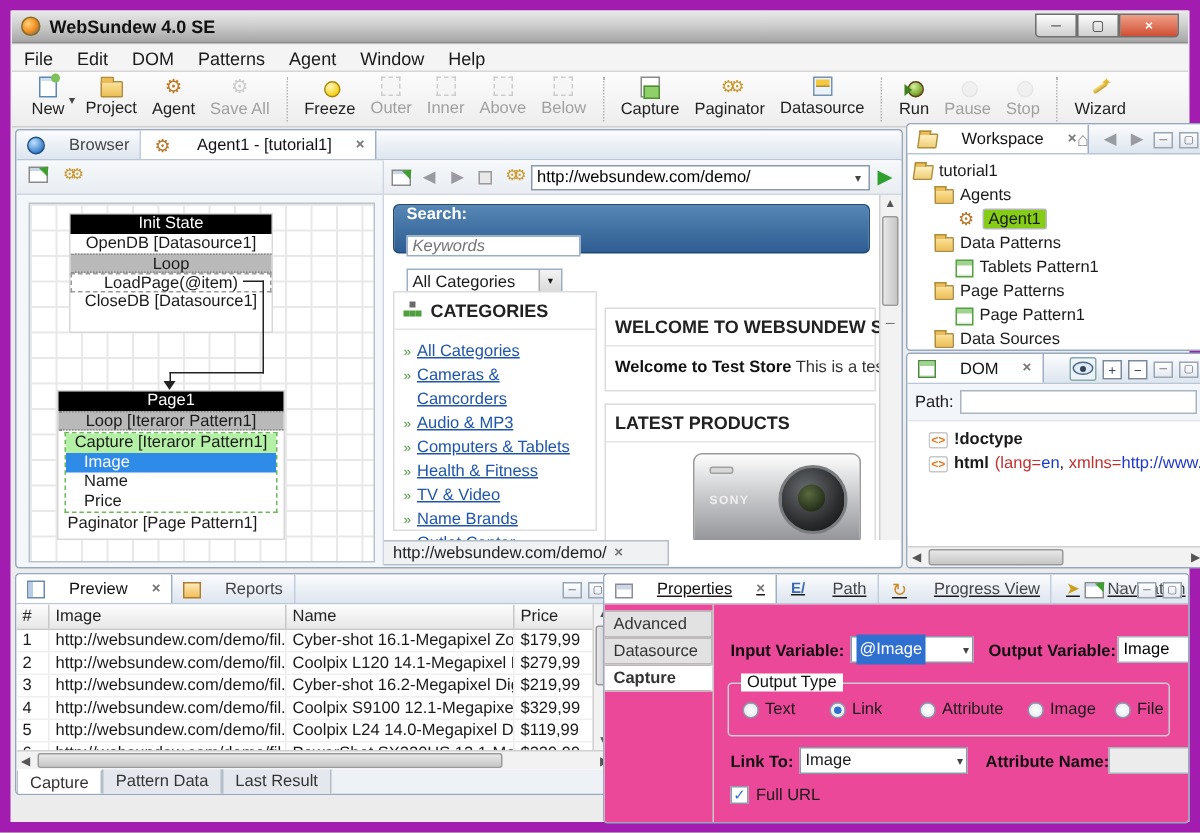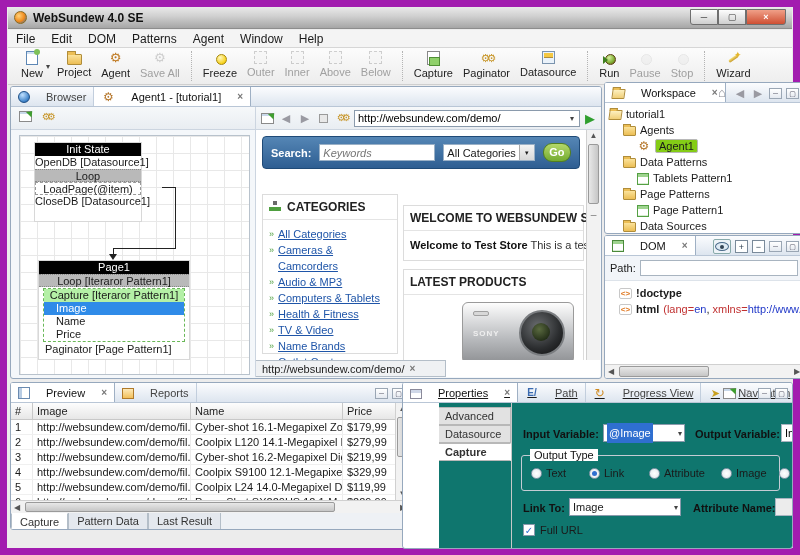--- a/index.html
+++ b/index.html
@@ -108,21 +108,21 @@
   .urlrow { position:absolute; left:0; top:0; right:0; height:23px; background:linear-gradient(#f6f8fa,#e9edf2); border-bottom:1px solid #ccd5e0; display:flex; align-items:center; gap:5px; padding:0 5px; }
   .urlbox { width:228px; height:17px; border:1px solid #8a9aac; background:#fff; display:flex; align-items:center; padding:0 3px; }
   .urlbox input { border:none; outline:none; flex:1; font-size:11px; }
   .ddarr { font-size:8px; color:#444; padding:0 2px; }
   .playbtn { color:#2f9f2f; font-size:13px; }
   #webpage { position:absolute; left:0; top:23px; right:14px; bottom:17px; background:#fff; overflow:hidden; }
   .vscroll { position:absolute; right:0; top:23px; width:14px; bottom:17px; background:#f2f2f2; border-left:1px solid #d0d0d0; font-size:8px; color:#555; text-align:center; }
   .vthumb { position:absolute; left:1px; right:1px; background:linear-gradient(90deg,#e8e8e8,#c6c6c6); border:1px solid #9a9a9a; border-radius:2px; }
   .sarr { display:block; height:12px; line-height:12px; }
 
-  .searchbar { position:absolute; left:6px; top:6px; right:6px; height:33px; border-radius:4px; background:linear-gradient(#5586b5,#2e5e92); border:1px solid #1f4a77; display:flex; align-items:center; gap:8px; padding:0 8px; }
+  .searchbar { position:absolute; left:6px; top:6px; right:6px; height:33px; border-radius:4px; background:linear-gradient(#5586b5,#2e5e92); border:1px solid #1f4a77; display:flex; align-items:flex-start; gap:8px; padding:0 8px;flex-direction:column; }
   .searchbar .slabel { color:#fff; font-weight:bold; }
   .sinput { width:116px; height:17px; border:1px solid #9ab0c6; background:#fff; font-size:11px; padding:0 3px; color:#999;font-style:italic; }
   .sselect { width:104px; height:17px; background:#fff; border:1px solid #9ab0c6; display:flex; align-items:center; justify-content:space-between; padding-left:3px; }
   .sselect .btn { width:15px; height:15px; background:linear-gradient(#f4f4f4,#d8d8d8); border-left:1px solid #aaa; font-size:7px; text-align:center; line-height:15px; }
   .gobtn { width:32px; height:19px; border-radius:9px; background:linear-gradient(#b4d86a,#74ab30); border:1px solid #527f1f; color:#fff; font-weight:bold; text-align:center; line-height:17px; }
   .wbox { position:absolute; background:#fff; border:1px solid #dcdcdc; }
   .wbox .bhdr { display:flex; gap:6px; align-items:center; padding:5px 6px; border-bottom:1px solid #e4e4e4; font-weight:bold; font-size:12px; color:#222; }
   .cat-list { padding:6px 4px 0 6px; }
   .cat-item { display:flex; gap:4px; line-height:16px; }
   .cat-item .b { color:#4f9f3f; font-size:9px; }
@@ -163,21 +163,21 @@
   .head .gc { border-right:1px solid #c8c8c8; }
   .c0 { width:22px; flex:none; } .c1 { width:158px; flex:none; } .c2 { width:152px; flex:none; } .c3 { width:54px; flex:none; }
   .pv-vscroll { position:absolute; right:0; top:20px; width:14px; height:97px; background:#f2f2f2; border-left:1px solid #d0d0d0; font-size:8px; color:#555; text-align:center; }
   .pv-hscroll { position:absolute; left:0; right:0; top:117px; height:13px; background:#f2f2f2; border-top:1px solid #d0d0d0; font-size:8px; color:#555; }
   .btabs { position:absolute; left:0; right:0; top:130px; height:18px; background:#eef1f5; display:flex; }
   .btab { padding:0 8px; line-height:16px; border:1px solid #b4bec8; border-top:none; background:#e4e8ee; color:#333; }
   .btab.active { background:#fff; font-weight:normal; border-top:1px solid #fff; }
 
   
   #props { left:395px; top:375px; width:391px; height:167px;text-decoration:underline; }
-  .props-body { position:absolute; left:0; top:20px; right:0; bottom:0; background:#0f766e;margin-left:36px; }
+  .props-body { position:absolute; left:0; top:20px; right:0; bottom:0; background:#ec4899; }
   .sidetabs { position:absolute; left:0; top:4px; width:72px; }
   .stab { height:18px; line-height:17px; padding-left:6px; background:#e2e2e2; border:1px solid #b8b8b8; border-left:none; color:#333; }
   .stab.active { background:#fff; border-right:1px solid #fff; font-weight:bold; }
   .sideline { position:absolute; left:72px; top:0; bottom:0; width:1px; background:#c8c8c8; }
   .frm { position:absolute; left:72px; top:0; right:0; bottom:0; }
   .flabel { position:absolute; white-space:nowrap; color:#111; }
   .combo { position:absolute; height:18px; border:1px solid #8a9aac; background:#fff; display:flex; align-items:center; justify-content:space-between; padding-left:3px; }
   .combo .hl { background:#2f6fd0; color:#fff; padding:4px 2px; }
   .ftext { position:absolute; height:18px; border:1px solid #a8b4c0; font-size:11px; padding:0 3px; background:#fff; }
   .ftext.dis { background:#ececec; }
@@ -323,21 +323,21 @@
       </div>
     </div>
     <div class="etools">
       <div class="dg-tools">
         <span class="si si-export"></span>
         <span class="si si-gear" style="letter-spacing:-4px;font-size:10px;color:#c8972c;">⚙⚙</span>
       </div>
     </div>
 
     <div id="diagram">
-      <div class="dbox" style="left:14px;top:6px;width:108px;padding-bottom:13px;">
+      <div class="dbox" style="left:26px;top:6px;width:136px;padding-bottom:13px;">
         <div class="drow hdr">Init State</div>
         <div class="drow">OpenDB [Datasource1]</div>
         <div class="drow loop">Loop</div>
         <div class="drow dash">LoadPage(@item)</div>
         <div class="drow">CloseDB [Datasource1]</div>
       </div>
 
       <div class="cline" style="left:142px;top:51px;width:14px;height:1px;"></div>
       <div class="cline" style="left:155px;top:51px;width:1px;height:62px;"></div>
       <div class="cline" style="left:93px;top:112px;width:63px;height:1px;"></div>

